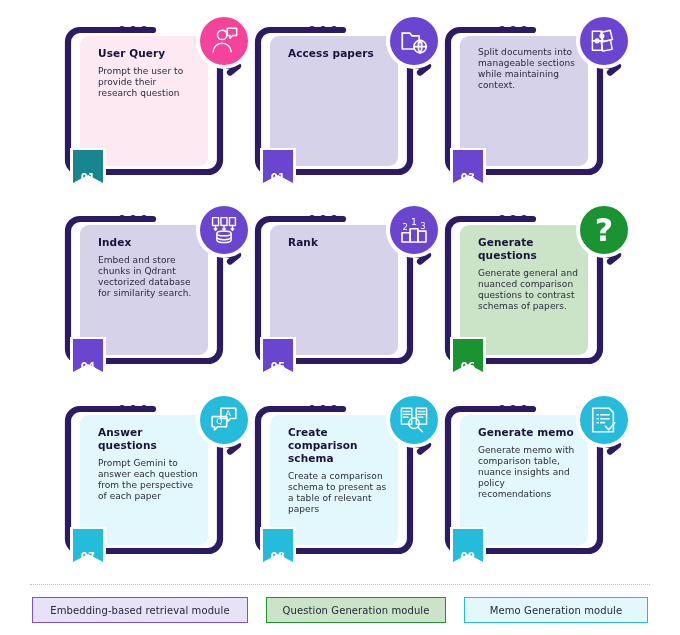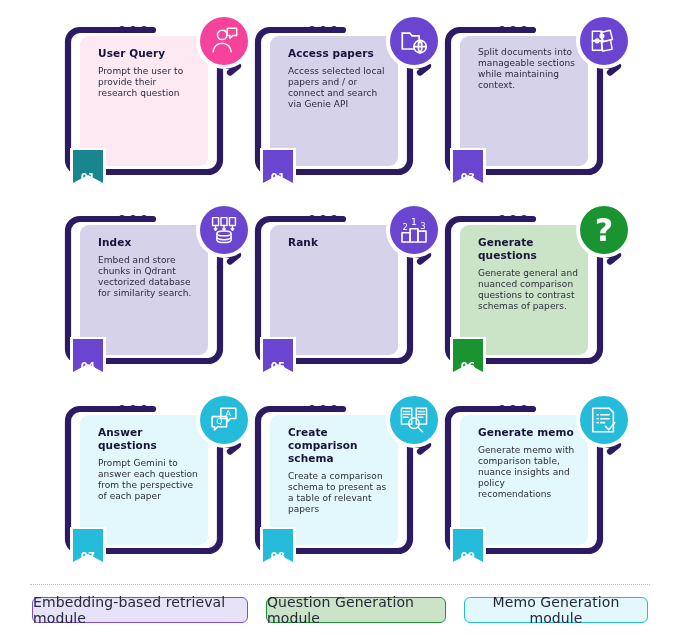--- a/index.html
+++ b/index.html
@@ -80,23 +80,22 @@
     position:absolute;left:30px;top:584px;width:620px;height:0;
     border-top:1px dotted #b9c0cc;
   }
   .legend{
     position:absolute;left:32px;top:597px;width:616px;height:26px;
     display:flex;gap:18px;
   }
   .legend .lg{
     height:26px;box-sizing:border-box;
     display:flex;align-items:center;justify-content:center;
-    font-size:14px;color:#25283b;border-width:1.6px;border-style:solid;
+    font-size:10px;color:#25283b;border-width:1.6px;border-style:solid;
     letter-spacing:.1px;
-    border-radius:6px;
   }
   .legend .lg0{width:216px;}
   .legend .lg1{width:180px;}
   .legend .lg2{width:184px;}
 </style>
 </head>
 <body>
 
 <div id="stage">
 
@@ -139,21 +138,20 @@
           <path d="M162 58 H178" stroke="#2c1a63" stroke-width="6.2" stroke-linecap="round"></path>
           <path d="M172 51.5 L180 58 L172 64.5" stroke="#2c1a63" stroke-width="6.2" stroke-linecap="round" stroke-linejoin="round" fill="none"></path>
         </svg>
         <div class="dots">
           <i></i>
           <i></i>
           <i></i>
         </div>
         <div class="card" style="background:#d6d2ea">
           <p class="title">Access papers</p>
-          <p class="desc">Access selected local papers and / or connect and  search via Genie API</p>
         </div>
         <div class="bubble">
           <div class="disc" style="background:#6a45cf">
             <svg width="30" height="30" viewBox="0 0 32 32" fill="none" stroke="#fff" stroke-width="1.8" stroke-linejoin="round" stroke-linecap="round">
               <path d="M3.5 7.5h8l2.3 3h7.7v4"></path>
               <path d="M3.5 7.5v17h12"></path>
               <circle cx="22.5" cy="22" r="6.6"></circle>
               <path d="M15.9 22h13.2M22.5 15.4c2.6 2.9 2.6 10.3 0 13.2-2.6-2.9-2.6-10.3 0-13.2z"></path>
             </svg>
           </div>

